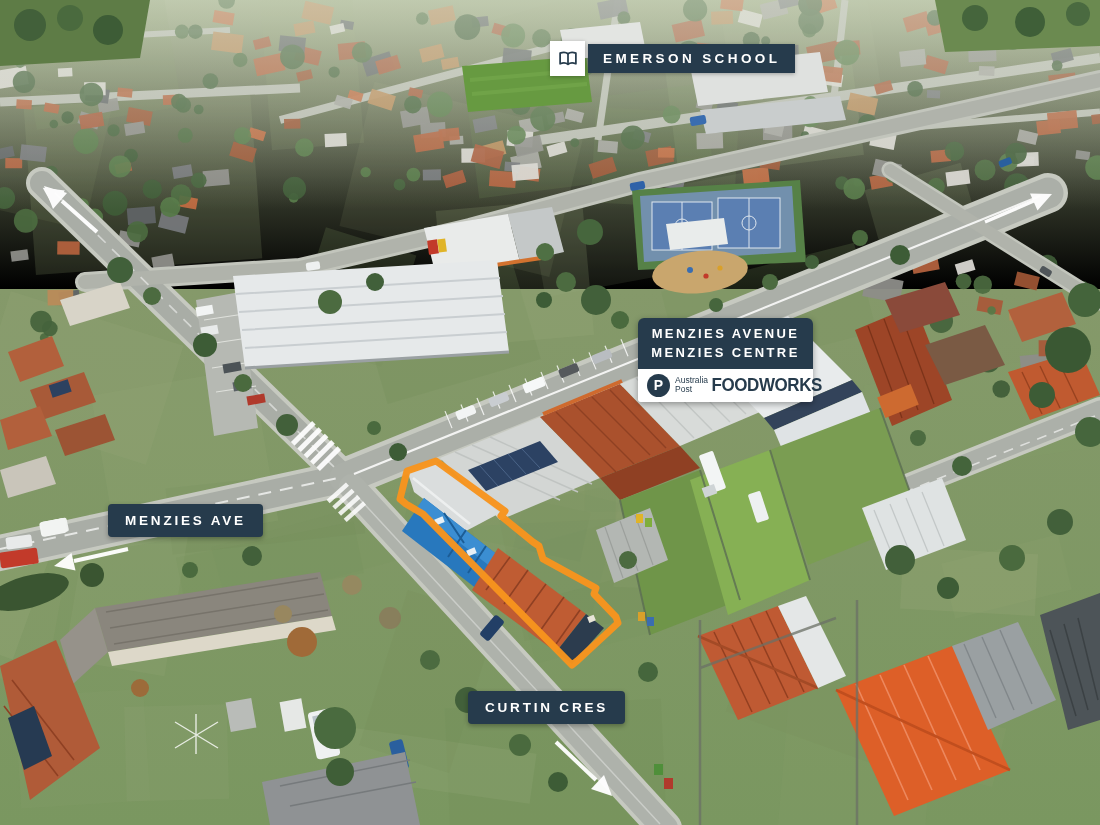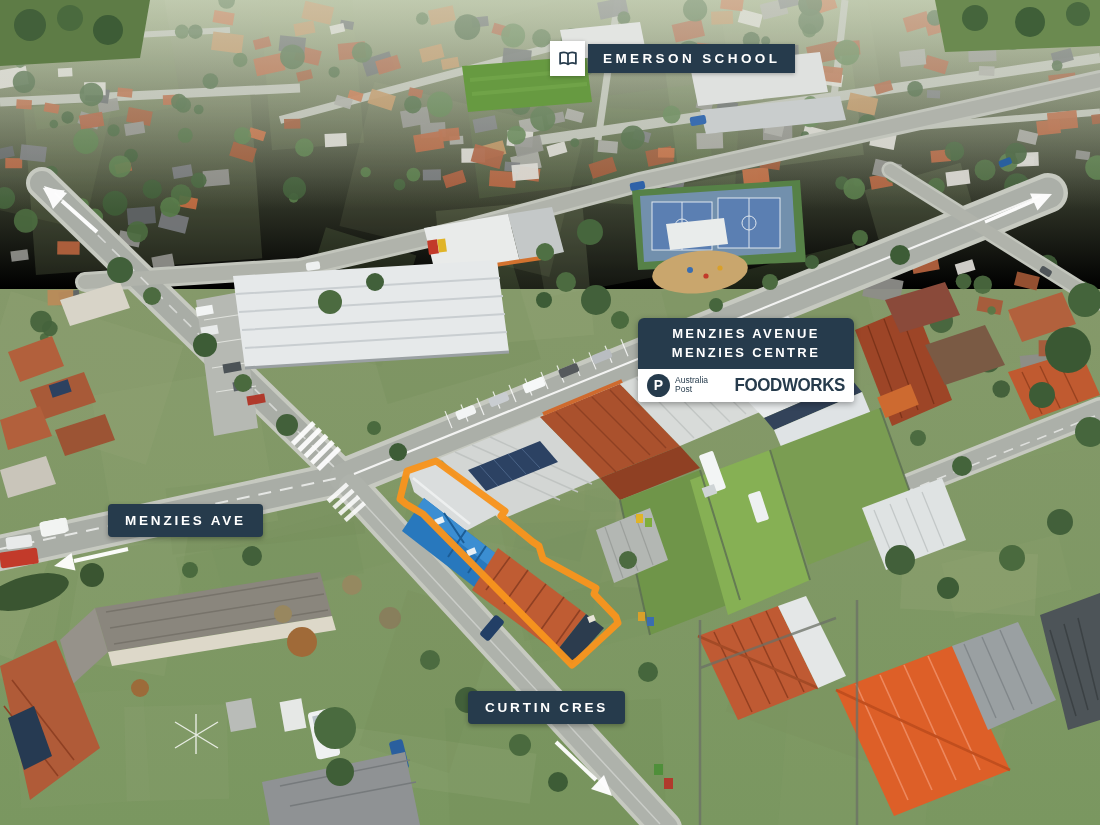--- a/index.html
+++ b/index.html
@@ -8,21 +8,21 @@
   #photo{position:absolute;left:0;top:0;}
   .overlay{position:absolute;z-index:10;}
 
   
   #label-school{left:550px;top:41px;display:flex;align-items:center;gap:3px;}
   .school-icon-box{width:35px;height:35px;background:#ffffff;display:flex;align-items:center;justify-content:center;box-shadow:0 1px 4px rgba(0,0,0,.3);}
   .school-bar{height:29px;background:#263b4c;color:#fff;display:flex;align-items:center;
     padding:0 15px;font-size:13.5px;font-weight:700;letter-spacing:3.4px;box-shadow:0 1px 4px rgba(0,0,0,.3);white-space:nowrap;}
 
   
-  #label-shops{left:638px;top:318px;width:216px;box-shadow:0 2px 6px rgba(0,0,0,.35);border-radius:6px 6px 3px 3px;}
+  #label-shops{left:638px;top:318px;width:175px;box-shadow:0 2px 6px rgba(0,0,0,.35);border-radius:6px 6px 3px 3px;}
   .shops-top{background:#263b4c;color:#fff;border-radius:6px 6px 0 0;padding:7px 4px 6px 4px;
     text-align:center;font-size:13px;font-weight:700;letter-spacing:2.4px;line-height:1.45;white-space:nowrap;}
   .shops-bottom{background:#ffffff;border-radius:0 0 3px 3px;height:33px;display:flex;align-items:center;padding:0 9px;}
   .ap-group{display:flex;align-items:center;gap:5px;}
   .ap-circle{width:23px;height:23px;border-radius:50%;background:#263b4c;color:#fff;display:flex;
     align-items:center;justify-content:center;font-size:14px;font-weight:bold;}
   .ap-words{color:#263b4c;font-size:8.5px;font-weight:400;line-height:1.1;}
   .fw-wordmark{margin-left:auto;color:#263b4c;font-size:17.5px;font-weight:800;letter-spacing:-0.4px;
     transform:scaleX(.97);transform-origin:right;white-space:nowrap;}
 

